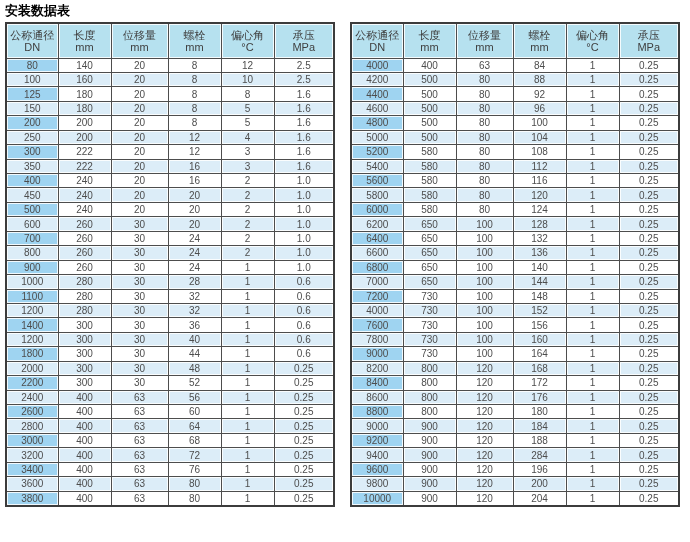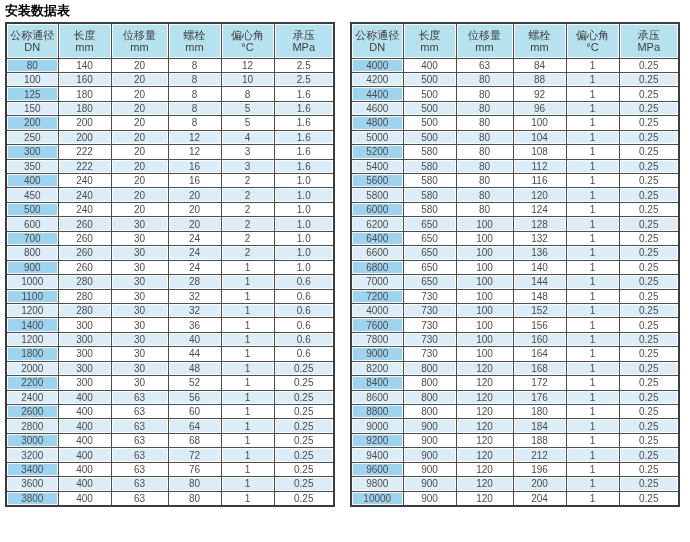--- a/index.html
+++ b/index.html
@@ -607,21 +607,21 @@
             <td>900</td>
             <td>120</td>
             <td>188</td>
             <td>1</td>
             <td>0.25</td>
           </tr>
           <tr class="alt">
             <td class="c0">9400</td>
             <td>900</td>
             <td>120</td>
-            <td>212</td>
+            <td>284</td>
             <td>1</td>
             <td>0.25</td>
           </tr>
           <tr>
             <td class="c0">9600</td>
             <td>900</td>
             <td>120</td>
             <td>196</td>
             <td>1</td>
             <td>0.25</td>

